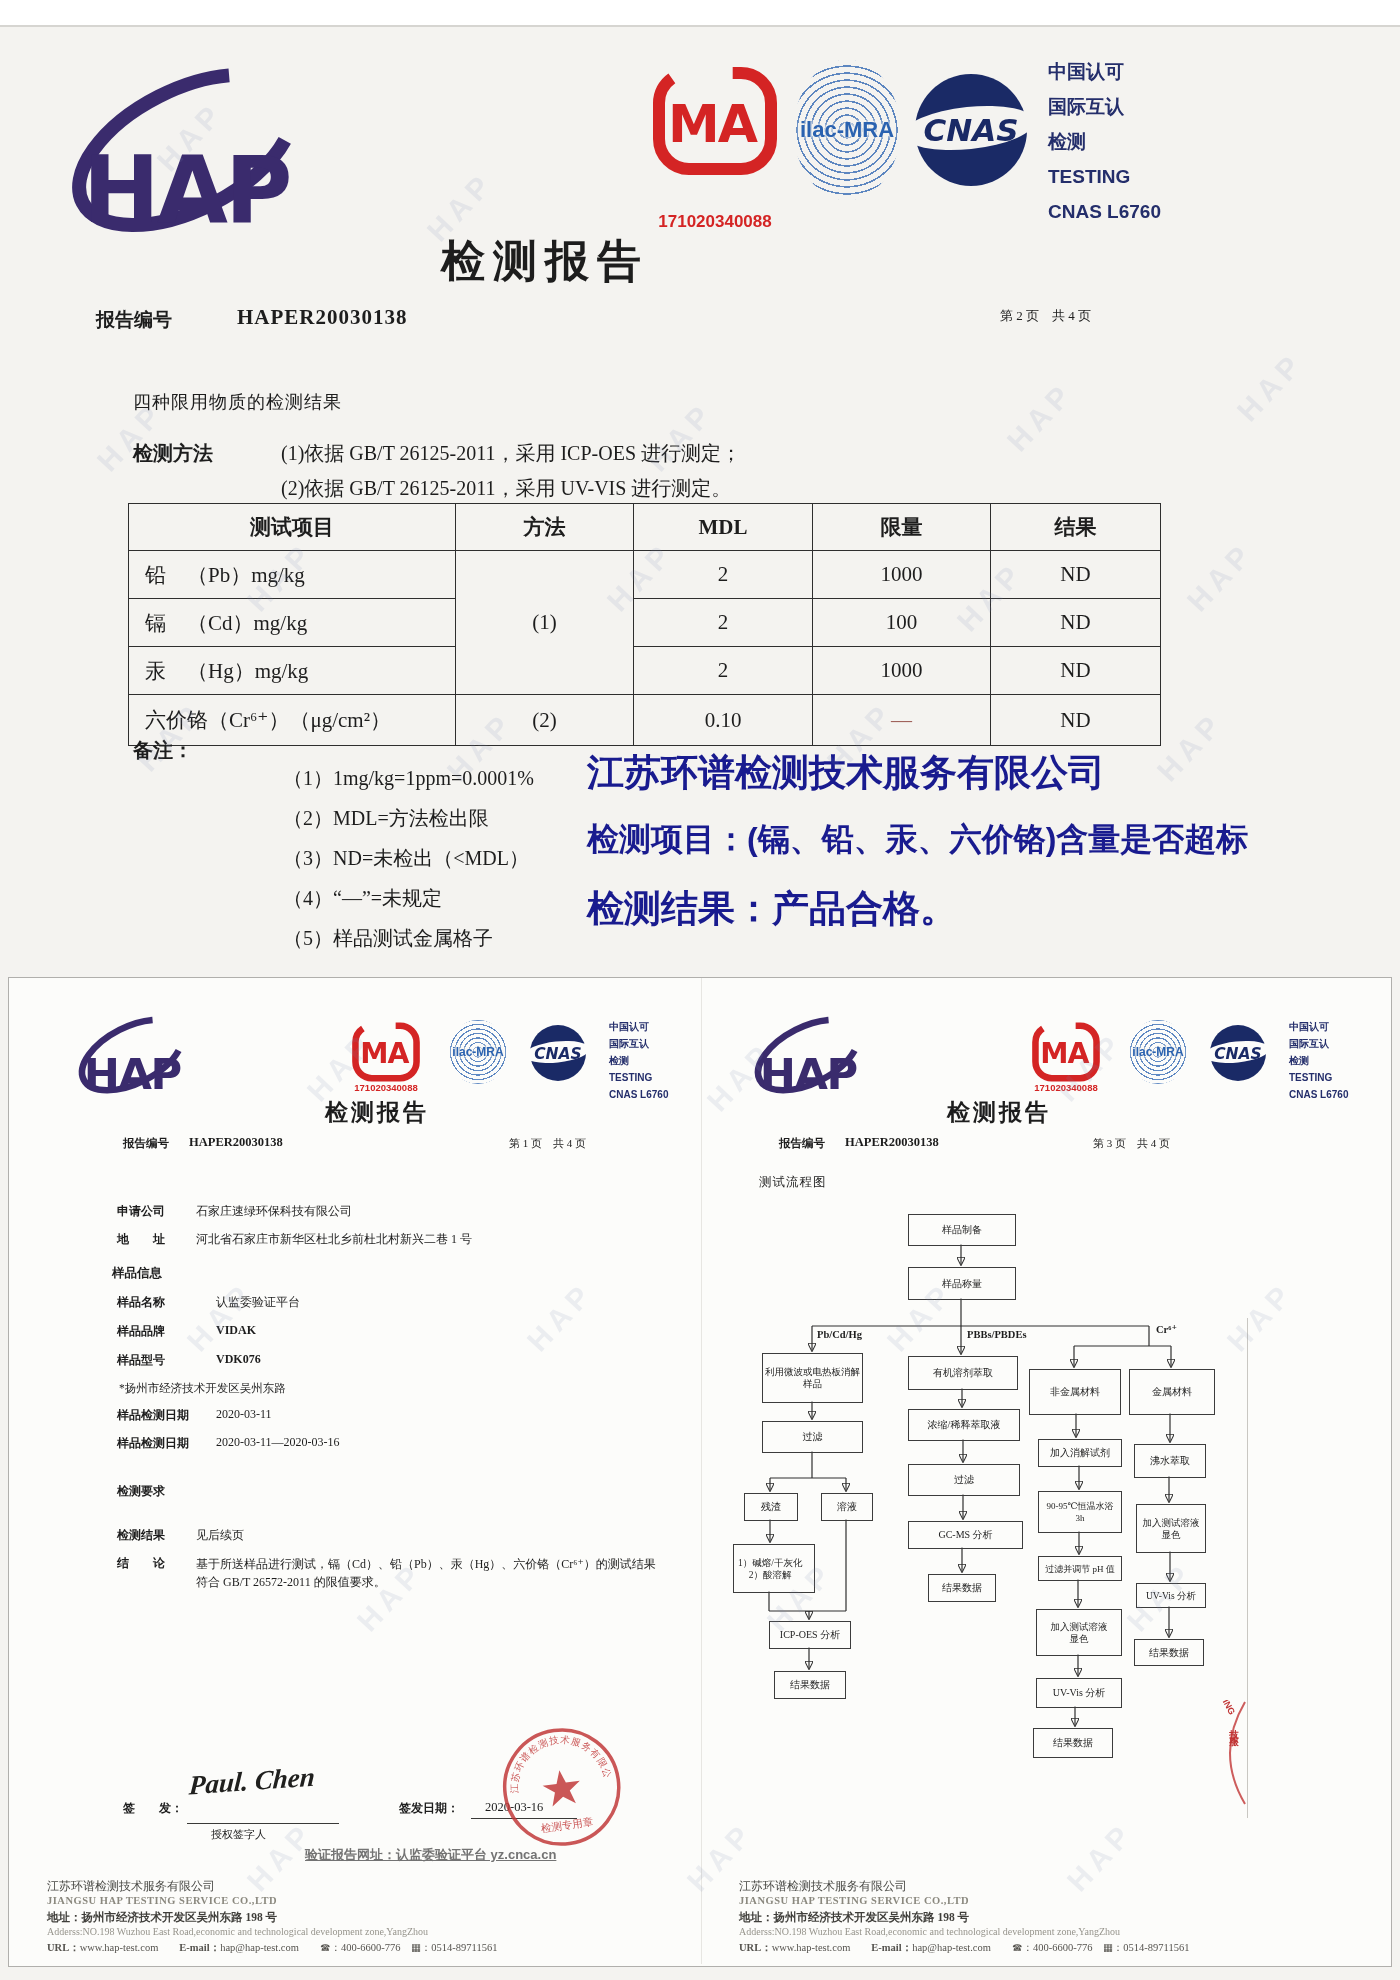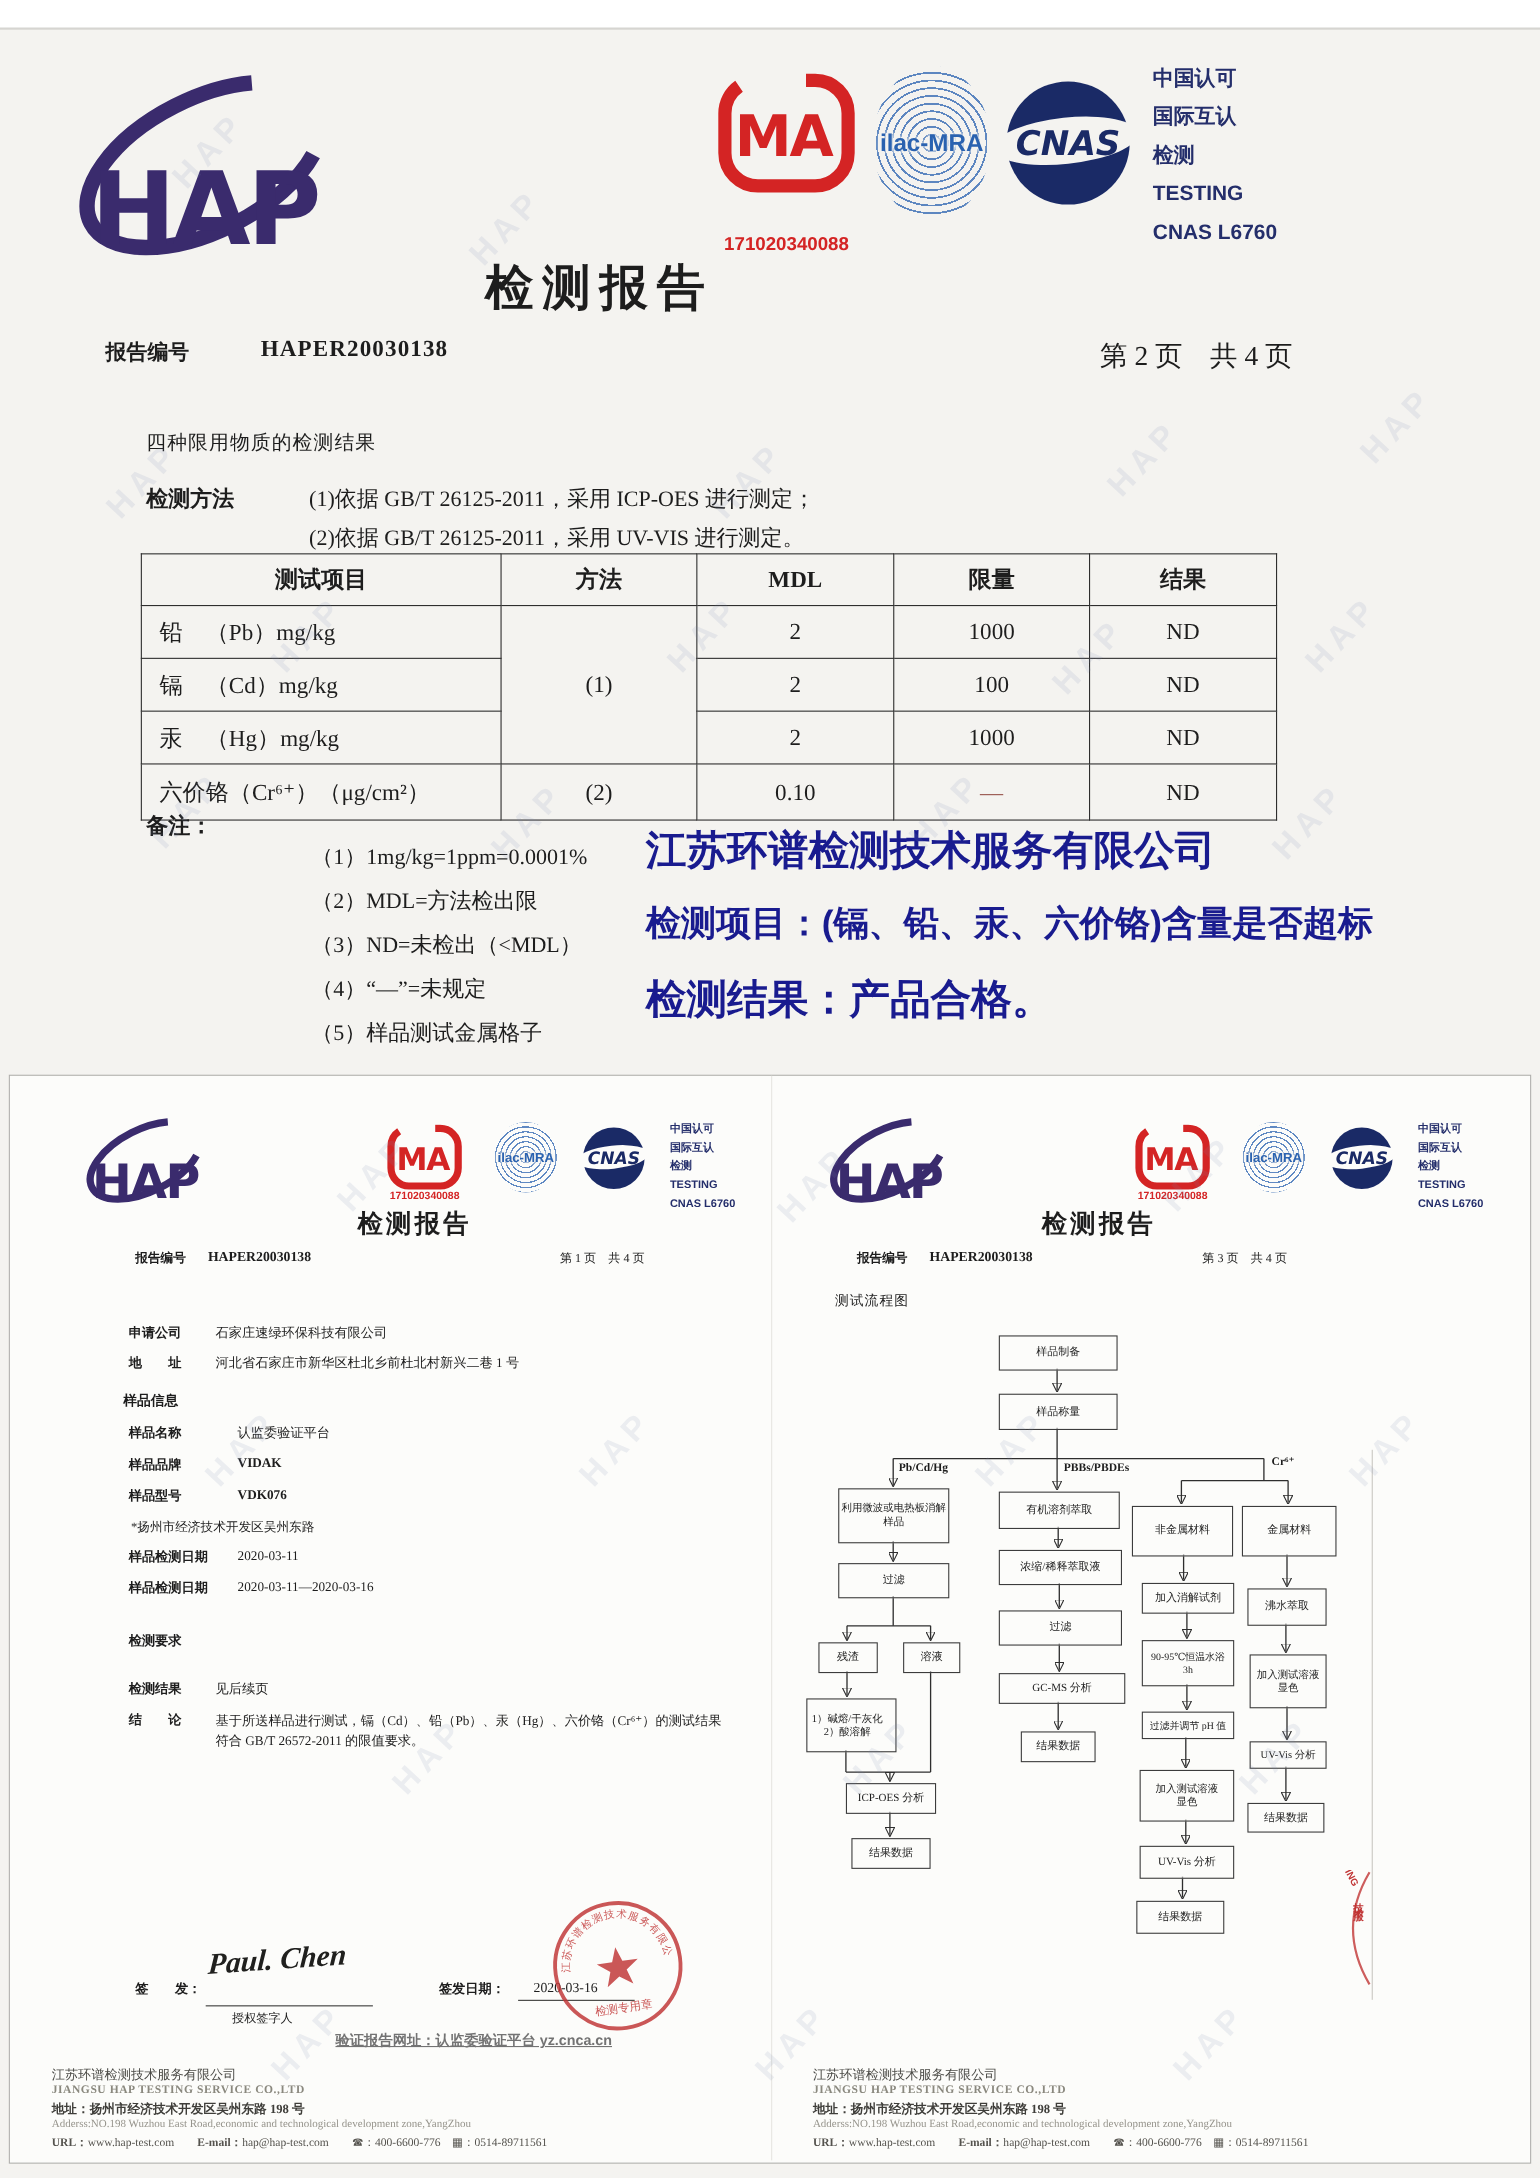--- a/index.html
+++ b/index.html
@@ -27,21 +27,21 @@
   .ilac-sm span{font-size:12px}
   .cn-block{font-family:"Liberation Sans",sans-serif;font-weight:bold;color:#242e6b}
   .cn-lg div{font-size:19px;line-height:35px}
   .cn-sm div{font-size:10px;line-height:17px}
   .cma-num{font-family:"Liberation Sans",sans-serif;font-weight:bold;color:#d42424;text-align:center}
 
   
   .doc-title-lg{font-size:44px;font-weight:bold;letter-spacing:8px;text-align:center}
   .rn-label-lg{font-size:19px;font-weight:bold}
   .rn-no-lg{font-size:21px;font-weight:bold;letter-spacing:1px}
-  .pg-info-lg{font-size:25px}
+  .pg-info-lg{font-size:13px}
   .sec-title{font-size:18px;font-weight:normal;letter-spacing:1px}
   .method{font-size:20px}
   .results-table{border-collapse:collapse;table-layout:fixed}
   .results-table th,.results-table td{border:1.6px solid #2e2e2e;font-size:21px;text-align:center;padding:0}
   .results-table th{font-weight:bold;height:46px}
   .results-table td{height:47px}
   .results-table td.item{text-align:left;padding-left:16px}
   .dash{color:#9b5a52}
   .note-line{font-size:20px}
   .overlay{font-family:"Liberation Sans",sans-serif;font-weight:bold;color:#191b8f;white-space:nowrap}

